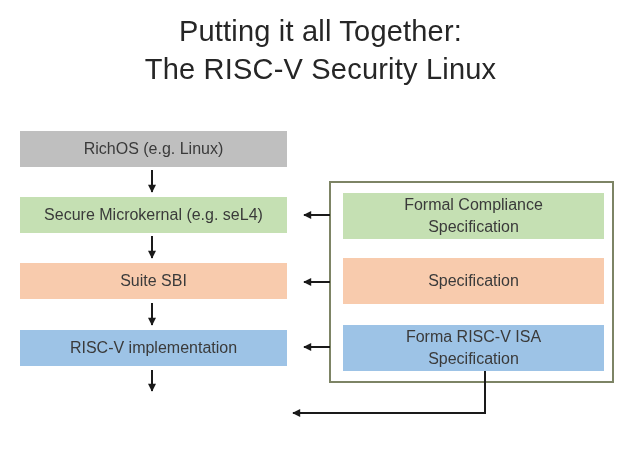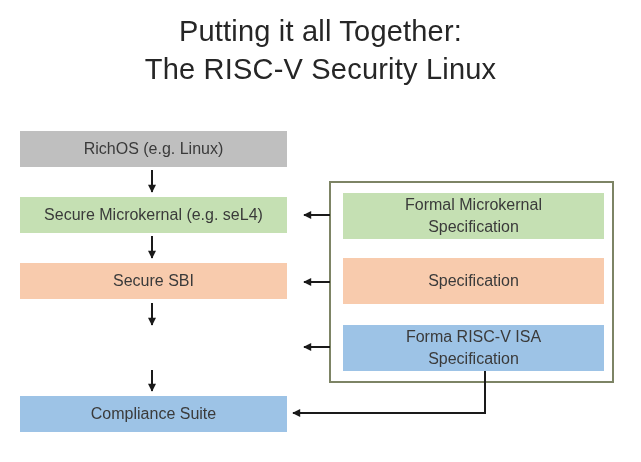--- a/index.html
+++ b/index.html
@@ -37,30 +37,30 @@
     <div>The RISC-V Security Linux</div>
   </div>
 
   <div class="box stack-box c-gray" style="top:131px">
     <span>RichOS (e.g. Linux)</span>
   </div>
   <div class="box stack-box c-green" style="top:197px">
     <span>Secure Microkernal (e.g. seL4)</span>
   </div>
   <div class="box stack-box c-orange" style="top:263px">
-    <span>Secure SBI</span>
+    <span>Suite SBI</span>
   </div>
-  <div class="box stack-box c-blue" style="top:396px">
-    <span>Compliance Suite</span>
+  <div class="box stack-box c-blue" style="top:330px">
+    <span>RISC-V implementation</span>
   </div>
 
   <div class="spec-frame"></div>
 
   <div class="box spec-box c-green" style="top:193px">
-    <span>Formal Microkernal</span>
+    <span>Formal Compliance</span>
     <span>Specification</span>
   </div>
   <div class="box spec-box c-orange" style="top:258px">
     <span>Specification</span>
   </div>
   <div class="box spec-box c-blue" style="top:325px">
     <span>Forma RISC-V ISA</span>
     <span>Specification</span>
   </div>
 

